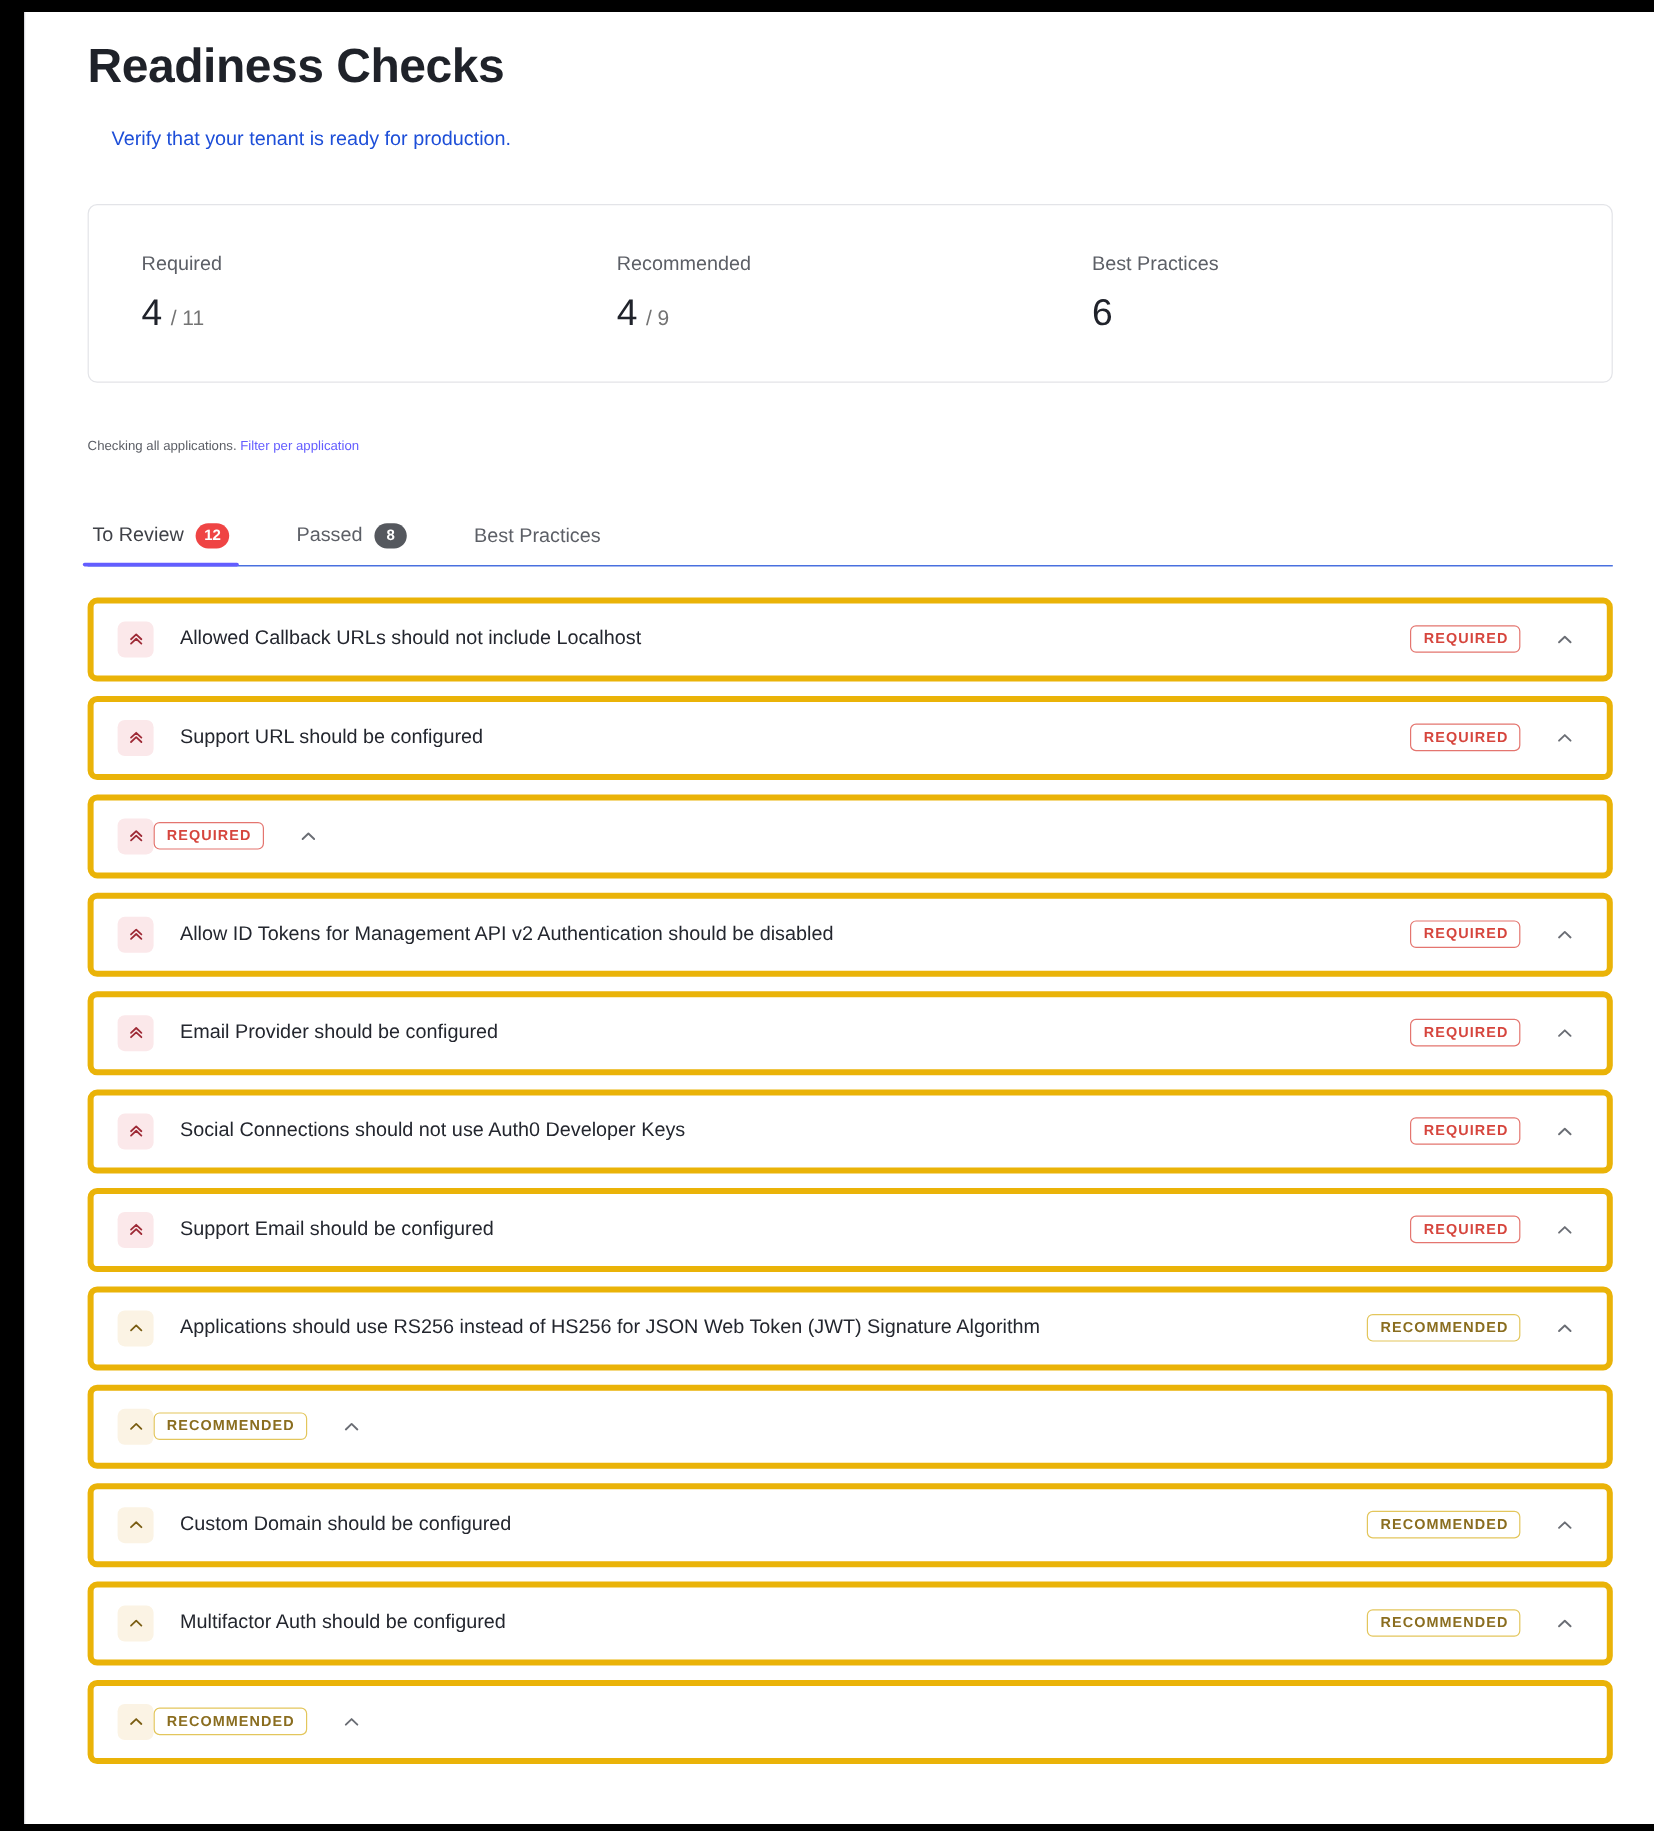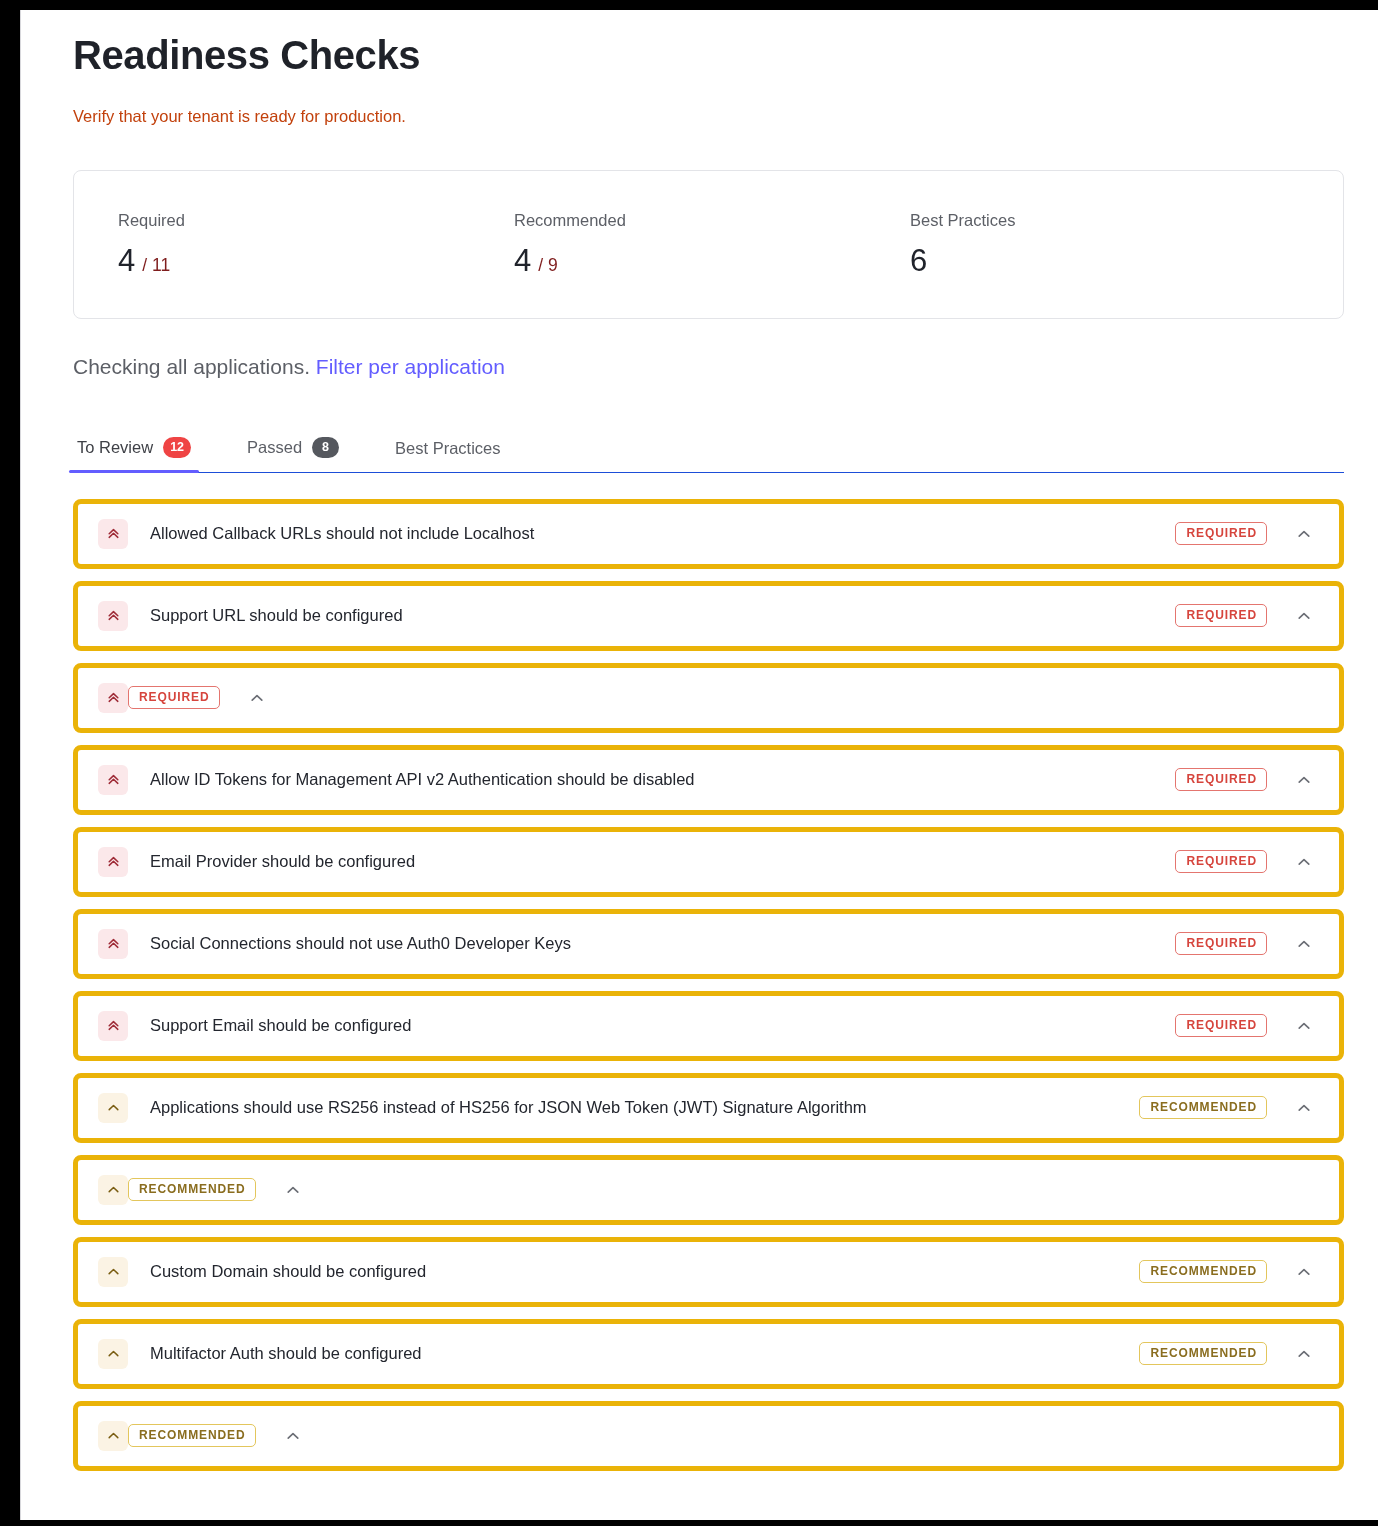--- a/index.html
+++ b/index.html
@@ -31,22 +31,23 @@
   .page-title {
     font-size: 40px;
     font-weight: 700;
     color: #1f2229;
     letter-spacing: -0.4px;
     line-height: 1.15;
   }
   .page-subtitle {
     margin-top: 27px;
     font-size: 16.5px;
-    color: #c2410c;
+    color: #1d4ed8;
     line-height: 1.4;
+    margin-left: 20px;
   }
 
   
   .stats-card {
     margin-top: 42px;
     border: 1px solid #e3e4e8;
     border-radius: 8px;
     background: #ffffff;
     padding: 40px 44px 42px 44px;
     display: flex;
@@ -67,27 +68,27 @@
   }
   .stat-num {
     font-size: 31px;
     font-weight: 400;
     line-height: 1;
   }
   .stat-den {
     font-size: 17.5px;
     font-weight: 400;
     margin-left: 7px;
-    color: #7f1d1d;
+    color: #737373;
   }
 
   
   .filter-line {
-    margin-top: 36px;
-    font-size: 21px;
+    margin-top: 47px;
+    font-size: 11px;
     color: #5c5f66;
   }
   .filter-link {
     color: #635dff;
     text-decoration: none;
     cursor: pointer;
   }
 
   
   .tabs {

